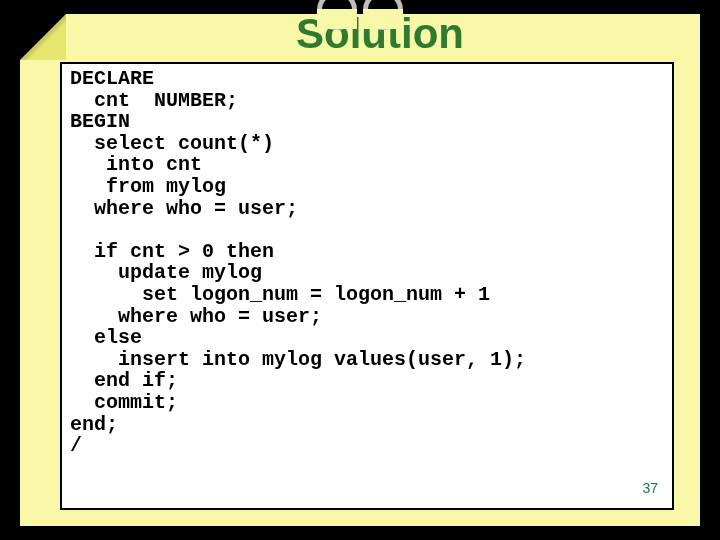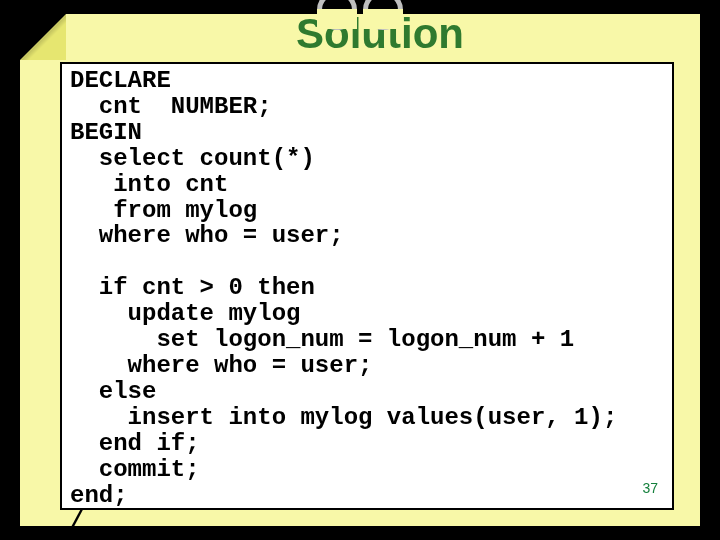--- a/index.html
+++ b/index.html
@@ -89,21 +89,21 @@
     width: 614px;
     height: 448px;
     background: #ffffff;
     border: 2px solid #000;
     box-sizing: border-box;
     padding: 4px 8px 4px 8px;
     z-index: 2;
   }
   .code {
     font-family: "Courier New", monospace;
-    font-size: 24px;
+    font-size: 20px;
     font-weight: bold;
     line-height: 1.08;
     white-space: pre;
     color: #000;
   }
   .slide-num {
     position: absolute;
     right: 14px;
     bottom: 12px;
     font-family: Arial, sans-serif;

